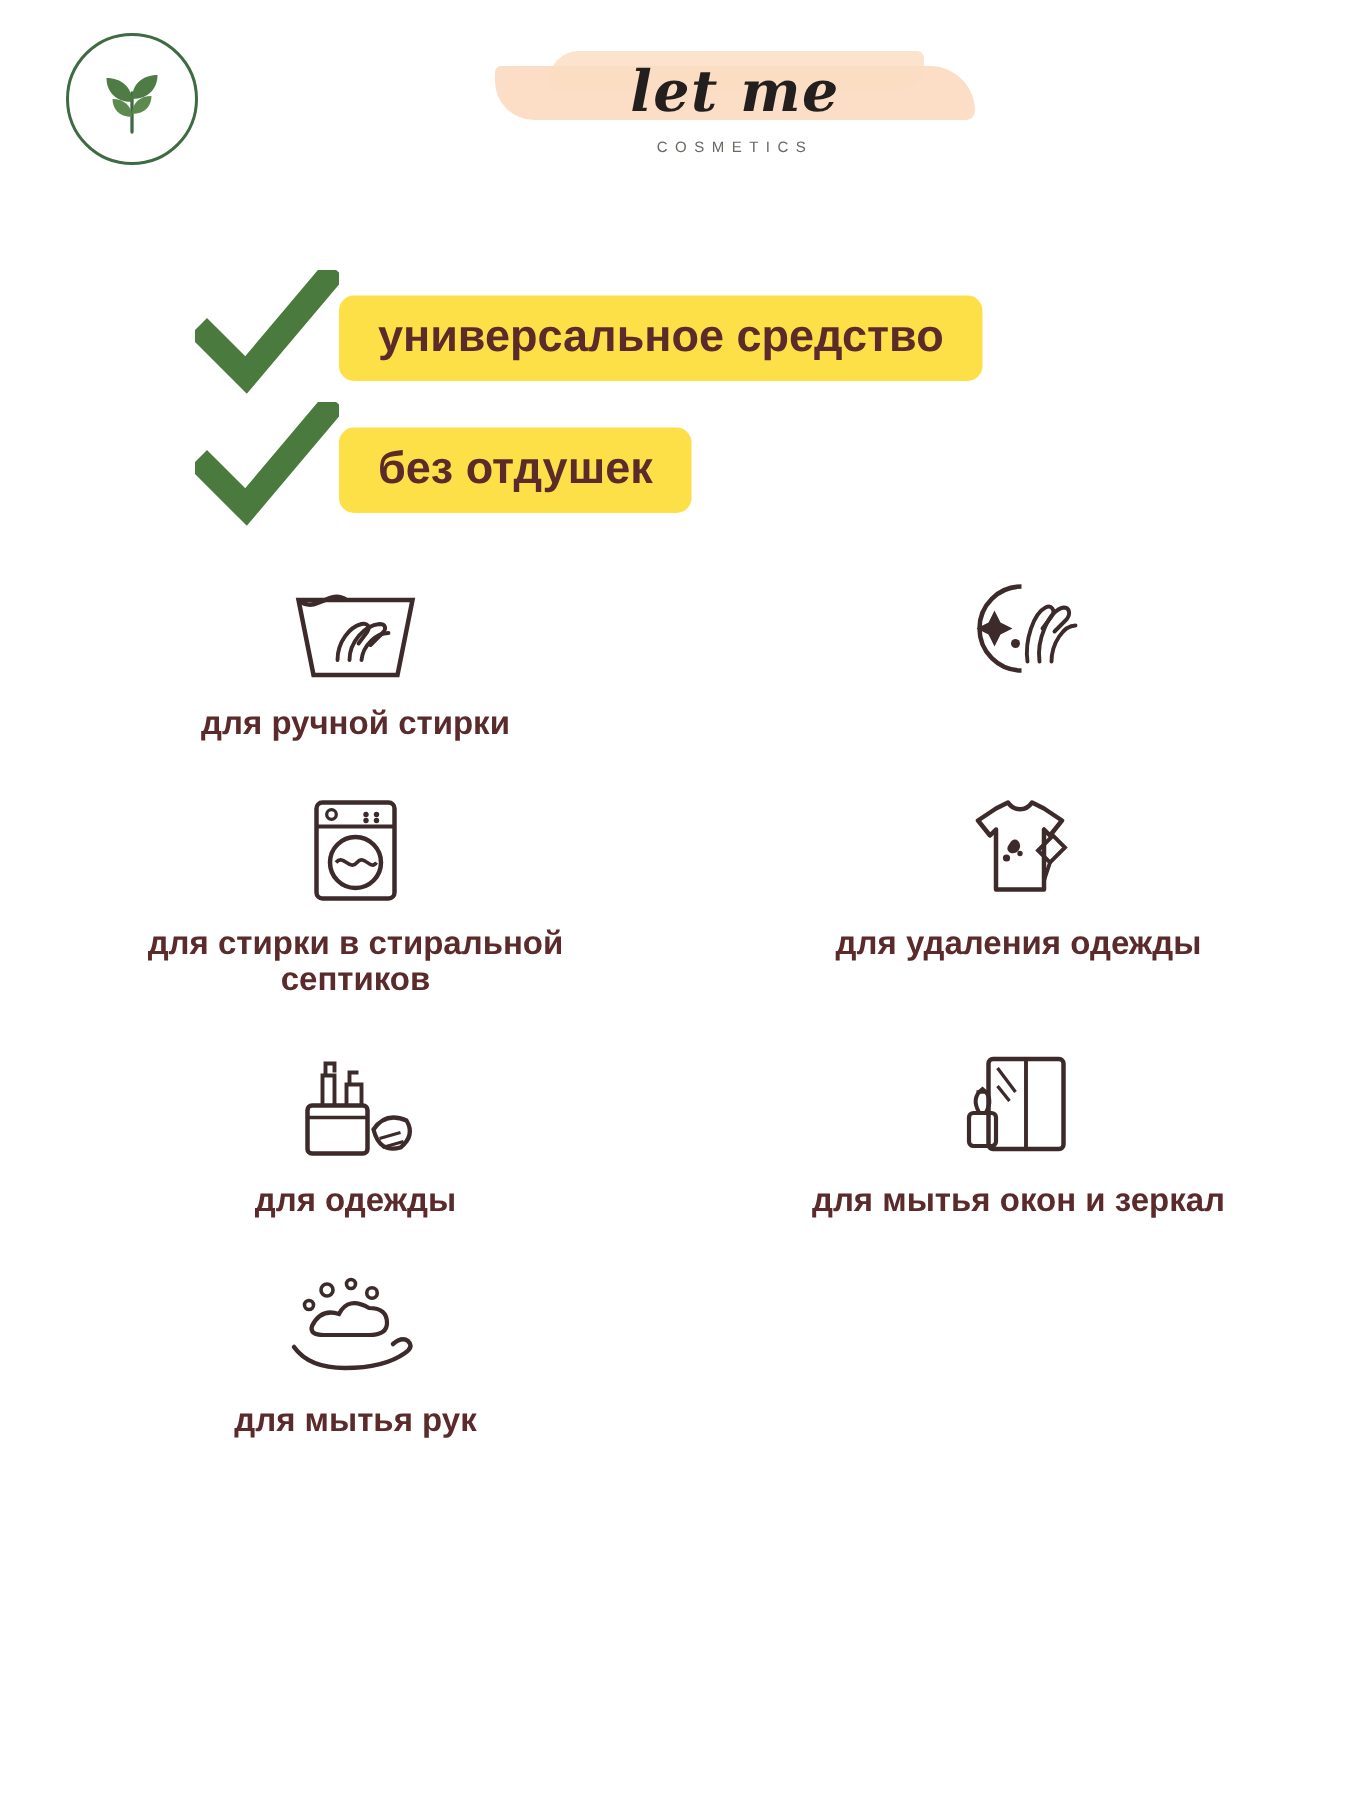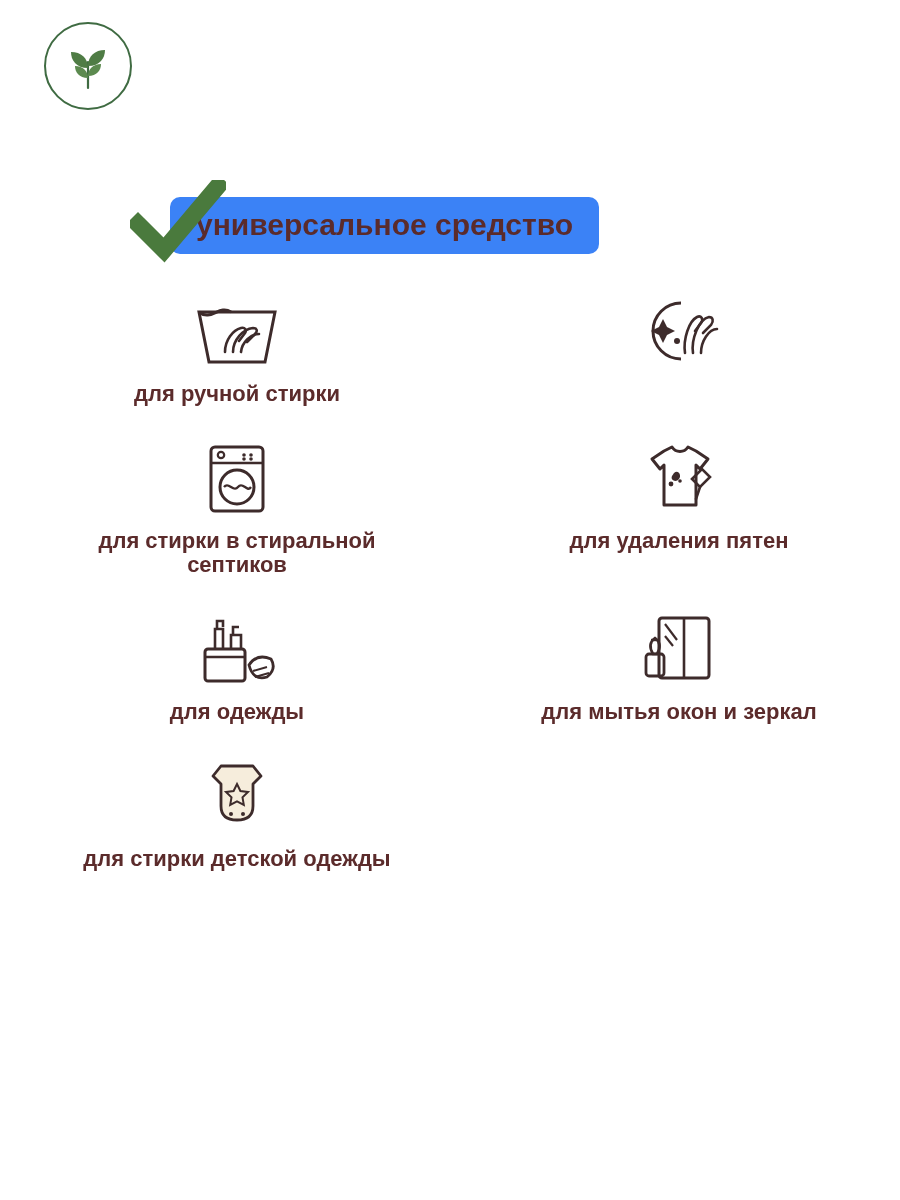--- a/index.html
+++ b/index.html
@@ -99,22 +99,22 @@
   }
   .check-mark {
     position: absolute;
     left: 0;
     top: -12px;
     width: 96px;
     height: 86px;
     z-index: 4;
   }
   .pill {
-    margin-left: 40px;
-    background: #3b82f6;
+    margin-left: 96px;
+    background: #fde047;
     border-radius: 10px;
     padding: 11px 26px 13px 26px;
     font-size: 30px;
     font-weight: 700;
     color: #5b2b2b;
     white-space: nowrap;
     line-height: 1.1;
   }
 
   
@@ -159,31 +159,43 @@
     <div class="leaf-badge">
       <svg width="56" height="56" viewBox="0 0 56 56" aria-hidden="true">
         <path d="M28 50 L28 24" stroke="#3f6b42" stroke-width="2.2" fill="none" stroke-linecap="round"></path>
         <path d="M28 30 C16 30 11 22 11 14 C21 14 28 20 28 30 Z" fill="#4f7c45"></path>
         <path d="M28 28 C40 28 45 20 45 12 C35 12 28 18 28 28 Z" fill="#4f7c45"></path>
         <path d="M28 40 C19 40 15 34 15 28 C23 28 28 33 28 40 Z" fill="#5c8a4f"></path>
         <path d="M28 38 C37 38 41 32 41 26 C33 26 28 31 28 38 Z" fill="#5c8a4f"></path>
       </svg>
     </div>
 
+    <div class="brand">
+      <div class="brand-swash"></div>
+      <div class="brand-swash s2"></div>
+      <div class="brand-name">let me</div>
+      <div class="brand-sub">COSMETICS</div>
+    </div>
   </div>
 
   <div class="checklist">
 
     <div class="check-row">
       <svg class="check-mark" viewBox="0 0 96 86" aria-hidden="true">
         <path d="M8 44 L34 70 L88 6" stroke="#4a7a3d" stroke-width="17" fill="none" stroke-linecap="square" stroke-linejoin="miter"></path>
       </svg>
       <div class="pill">универсальное средство</div>
     </div>
 
+    <div class="check-row">
+      <svg class="check-mark" viewBox="0 0 96 86" aria-hidden="true">
+        <path d="M8 44 L34 70 L88 6" stroke="#4a7a3d" stroke-width="17" fill="none" stroke-linecap="square" stroke-linejoin="miter"></path>
+      </svg>
+      <div class="pill">без отдушек</div>
+    </div>
 
   </div>
 
   <div class="grid">
 
     <div class="cell">
       <div class="icon">
         <svg width="104" height="72" viewBox="0 0 104 72" aria-hidden="true">
           <path d="M14 16 L90 16 L80 66 L24 66 Z" fill="none" stroke="#3d2b2b" stroke-width="3"></path>
           <path d="M14 16 C26 26 34 8 46 16" fill="none" stroke="#3d2b2b" stroke-width="3"></path>
@@ -229,21 +241,21 @@
       <div class="icon">
         <svg width="86" height="80" viewBox="0 0 86 80" aria-hidden="true">
           <path d="M28 12 L36 8 C40 14 48 14 52 8 L60 12 L72 20 L64 30 L60 26 L60 66 L28 66 L28 26 L24 30 L16 20 Z" fill="none" stroke="#3d2b2b" stroke-width="3" stroke-linejoin="round"></path>
           <path d="M38 34 c4 -4 8 2 5 6 c-3 4 -9 1 -7 -3" fill="#3d2b2b"></path>
           <circle cx="35" cy="45" r="2.4" fill="#3d2b2b"></circle>
           <circle cx="44" cy="42" r="1.8" fill="#3d2b2b"></circle>
           <path d="M56 40 L66 30 L74 38 L64 48 Z" fill="none" stroke="#3d2b2b" stroke-width="2.6"></path>
           <path d="M64 48 L60 60" stroke="#3d2b2b" stroke-width="2.6" stroke-linecap="round"></path>
         </svg>
       </div>
-      <div class="cap">для удаления пятен</div>
+      <div class="cap">для удаления одежды</div>
     </div>
 
     <div class="cell pad-top">
       <div class="icon">
         <svg width="96" height="82" viewBox="0 0 96 82" aria-hidden="true">
           <rect x="16" y="40" width="40" height="32" rx="3" fill="none" stroke="#3d2b2b" stroke-width="3"></rect>
           <line x1="16" y1="48" x2="56" y2="48" stroke="#3d2b2b" stroke-width="2.4"></line>
           <path d="M26 40 L26 20 L34 20 L34 40" fill="none" stroke="#3d2b2b" stroke-width="2.6"></path>
           <path d="M28 20 L28 12 L34 12 L34 18" fill="none" stroke="#3d2b2b" stroke-width="2.6"></path>
           <path d="M42 40 L42 26 L52 26 L52 40" fill="none" stroke="#3d2b2b" stroke-width="2.6"></path>
@@ -263,27 +275,29 @@
           <path d="M28 14 L40 30" stroke="#3d2b2b" stroke-width="2.2"></path>
           <path d="M28 26 L36 36" stroke="#3d2b2b" stroke-width="2.2"></path>
           <path d="M16 44 q-6 -10 2 -16 q8 6 2 16 z" fill="none" stroke="#3d2b2b" stroke-width="2.6"></path>
           <rect x="9" y="44" width="18" height="22" rx="3" fill="none" stroke="#3d2b2b" stroke-width="2.8"></rect>
           <line x1="14" y1="30" x2="20" y2="30" stroke="#3d2b2b" stroke-width="2.4"></line>
         </svg>
       </div>
       <div class="cap">для мытья окон и зеркал</div>
     </div>
 
-
-    <div class="cell pad-top">
-      <div class="icon">
-        <svg width="76" height="78" viewBox="0 0 76 78" aria-hidden="true">
-          <path d="M22 8 L54 8 L62 18 L54 26 L54 48 Q54 62 38 62 Q22 62 22 48 L22 26 L14 18 Z" fill="#f6eddc" stroke="#3d2b2b" stroke-width="2.8" stroke-linejoin="round"></path>
-          <path d="M38 26 l3.4 7 l7.6 1 l-5.5 5.3 l1.3 7.6 l-6.8 -3.6 l-6.8 3.6 l1.3 -7.6 l-5.5 -5.3 l7.6 -1 z" fill="none" stroke="#3d2b2b" stroke-width="2"></path>
-          <circle cx="32" cy="56" r="2" fill="#3d2b2b"></circle>
-          <circle cx="44" cy="56" r="2" fill="#3d2b2b"></circle>
-        </svg>
-      </div>
-      <div class="cap">для стирки детской одежды</div>
-    </div>
+    <div class="cell pad-top">
+      <div class="icon">
+        <svg width="110" height="74" viewBox="0 0 110 74" aria-hidden="true">
+          <circle cx="36" cy="12" r="4" fill="none" stroke="#3d2b2b" stroke-width="2.4"></circle>
+          <circle cx="52" cy="8" r="3" fill="none" stroke="#3d2b2b" stroke-width="2.4"></circle>
+          <circle cx="66" cy="14" r="3.5" fill="none" stroke="#3d2b2b" stroke-width="2.4"></circle>
+          <circle cx="24" cy="22" r="3" fill="none" stroke="#3d2b2b" stroke-width="2.4"></circle>
+          <path d="M26 36 q6 -12 18 -8 q6 -12 20 -4 q12 0 12 10 q0 8 -12 8 l-30 0 q-10 0 -8 -6 z" fill="none" stroke="#3d2b2b" stroke-width="2.8"></path>
+          <path d="M14 50 q10 14 34 14 q26 0 40 -10 q6 -4 2 -8 q-4 -3 -10 2" fill="none" stroke="#3d2b2b" stroke-width="3" stroke-linecap="round"></path>
+        </svg>
+      </div>
+      <div class="cap">для мытья рук</div>
+    </div>
+
 
   </div>
 </div>
 
 </body></html>

